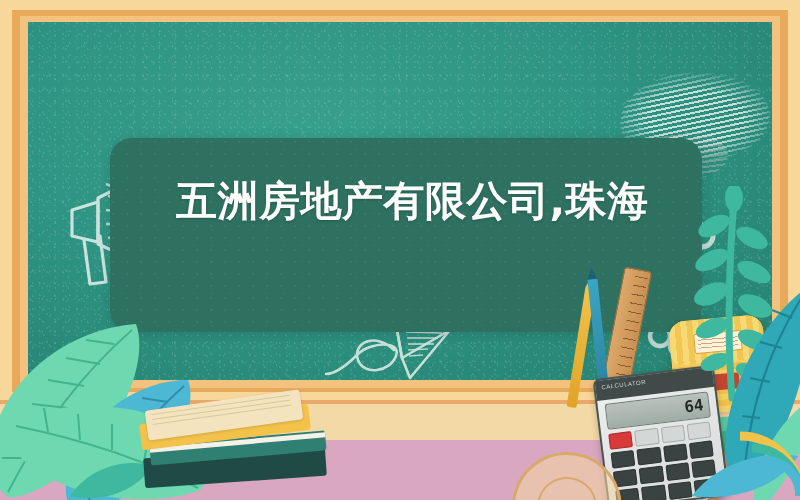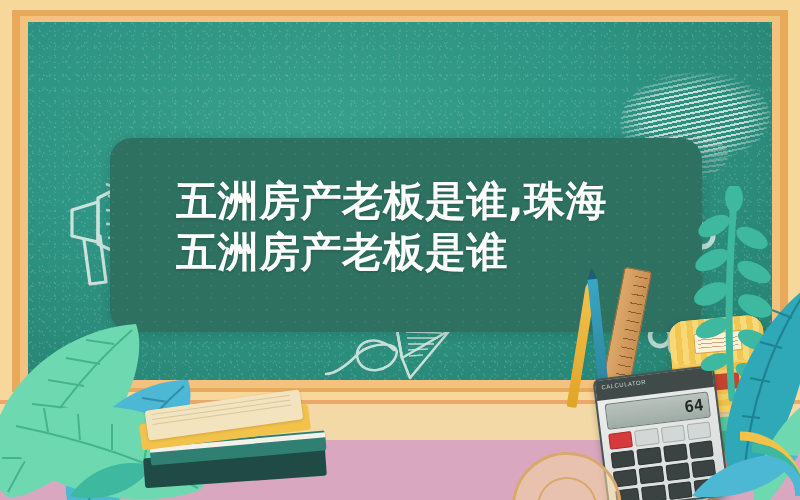--- a/index.html
+++ b/index.html
@@ -305,22 +305,21 @@
         </g>
       </svg>
     </div>
 
     <div id="text-panel" style="left:82px;top:116px;">
       <div id="text-panel-grain"></div>
     </div>
   </div>
 
   <div id="headline">
-    <span class="ln">五洲房产老板是谁,珠海</span>
-    <span class="ln">五洲房产老板是谁</span>
+    <span class="ln">五洲房地产有限公司,珠海</span>
   </div>
 
   <div class="leaf" style="left:-18px;top:318px;">
     <svg width="180" height="182" viewBox="0 0 180 182">
       <path d="M154 6 C96 10 34 48 12 112 C2 142 8 168 28 180 C64 176 122 134 146 76 C158 48 160 22 154 6 Z" fill="#6ed9b0"></path>
       <g stroke="#3aab86" stroke-width="2" fill="none" opacity=".8">
         <path d="M150 12 C104 52 62 104 26 174"></path>
         <path d="M132 26 L104 22"></path>
           <path d="M118 46 L84 40"></path>
         <path d="M102 68 L66 62"></path>

